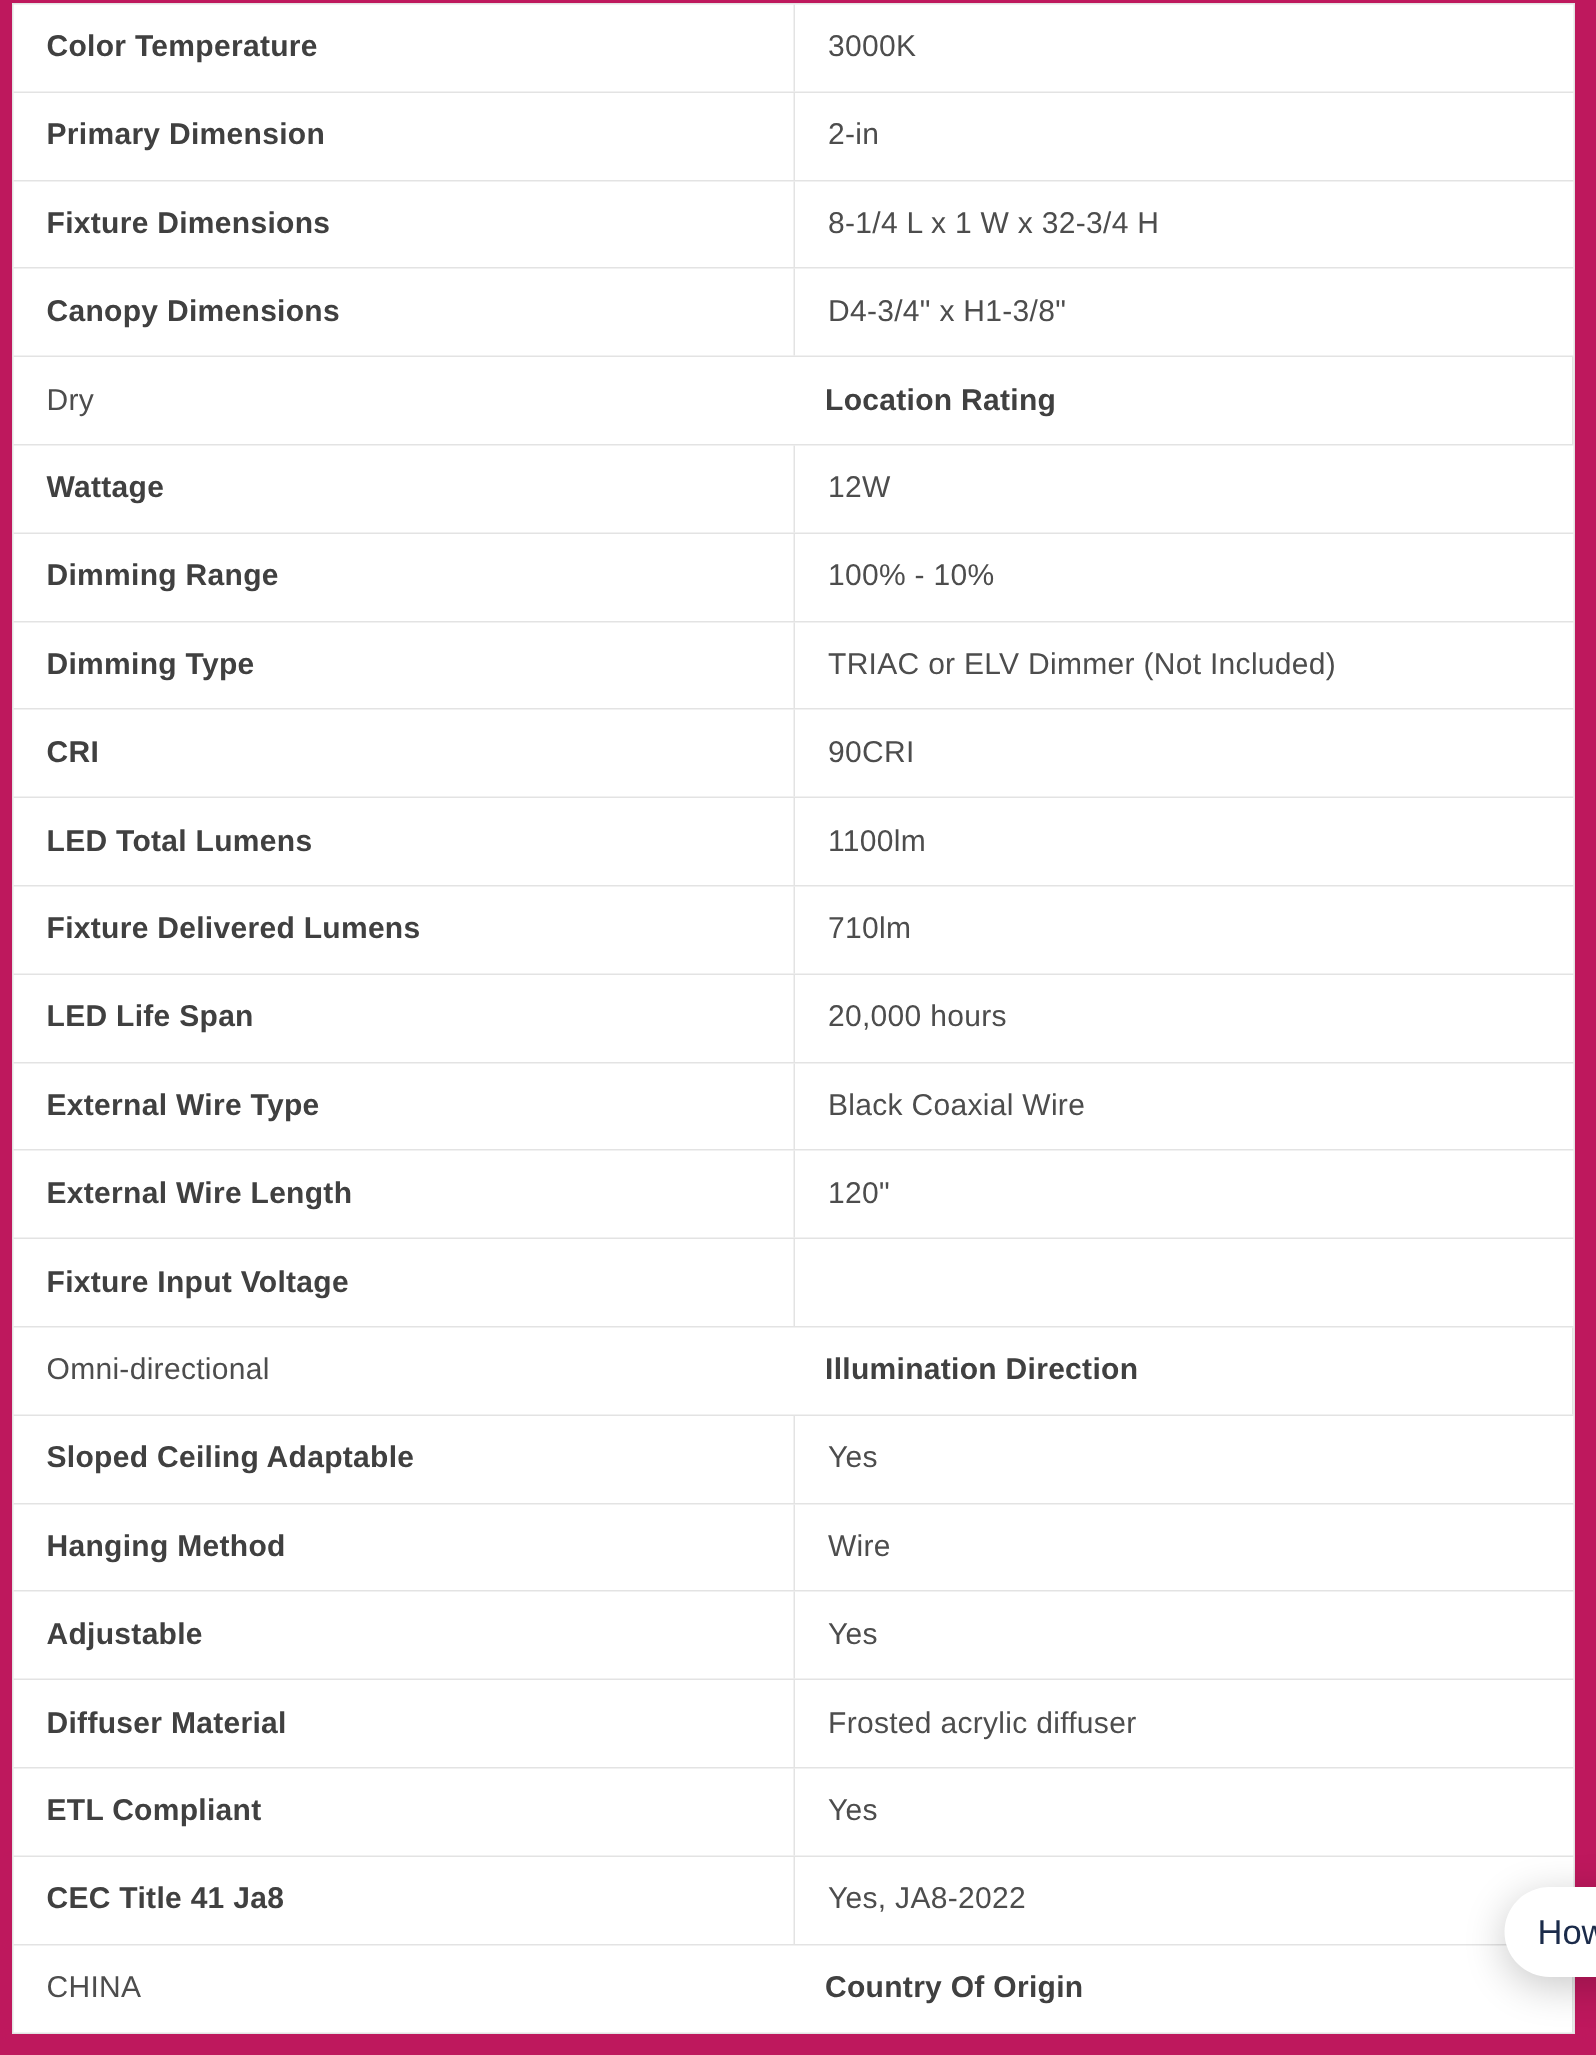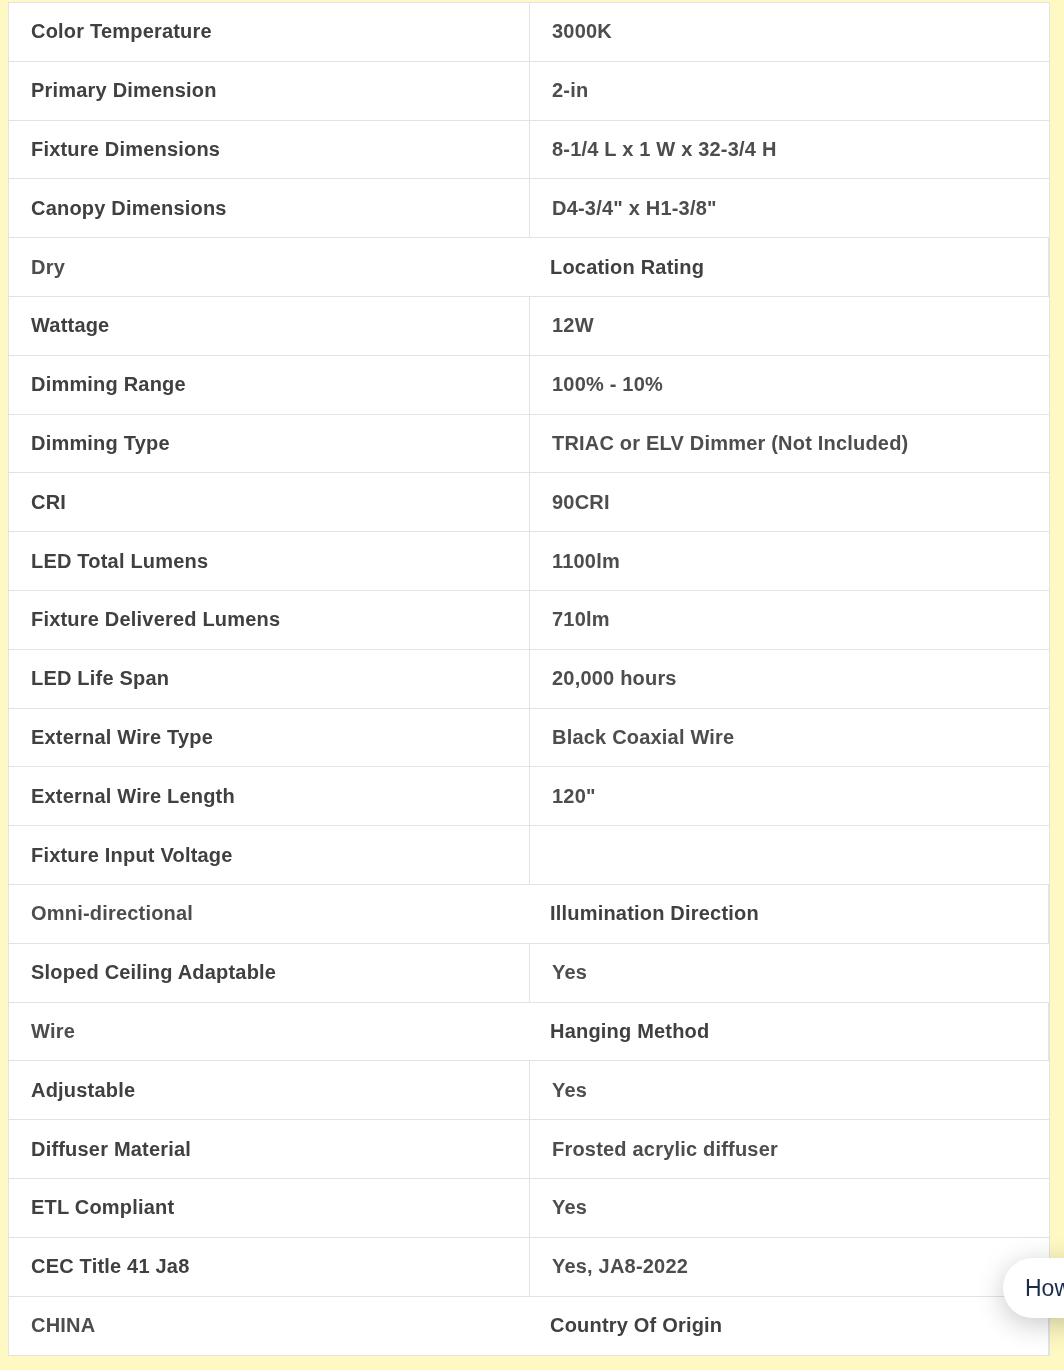--- a/index.html
+++ b/index.html
@@ -10,21 +10,21 @@
     --chat-bg: #ffffff;
   }
   * { margin: 0; padding: 0; box-sizing: border-box; }
   html, body { background: #ffffff; }
   body { font-family: "Liberation Sans", sans-serif; }
   .screen {
     position: relative;
     width: 1064px;
     height: 1370px;
     overflow: hidden;
-    background: #fef9c3;
+    background: #be185d;
   }
   .spec-table {
     position: absolute;
     top: 2px;
     left: 8px;
     width: 1042px;
     border: 1px solid var(--border-color);
     background: #ffffff;
   }
   .row {
@@ -45,21 +45,21 @@
   }
   .cell.label {
     width: 521px;
     flex: 0 0 521px;
     border-right: 1px solid var(--border-color);
     font-weight: 700;
     color: var(--label-color);
   }
   .cell.value {
     flex: 1;
-    font-weight: 700;
+    font-weight: 400;
     color: var(--value-color);
   }
   .chat-pill {
     position: absolute;
     top: 1258px;
     left: 1003px;
     height: 60px;
     width: 280px;
     border-radius: 30px;
     background: var(--chat-bg);
@@ -158,22 +158,22 @@
       <div class="cell value">Omni-directional</div>
       <div class="cell label">Illumination Direction</div>
     </div>
 
     <div class="row">
       <div class="cell label">Sloped Ceiling Adaptable</div>
       <div class="cell value">Yes</div>
     </div>
 
     <div class="row">
+      <div class="cell label">Hanging Method</div>
       <div class="cell value">Wire</div>
-      <div class="cell label">Hanging Method</div>
     </div>
 
     <div class="row">
       <div class="cell label">Adjustable</div>
       <div class="cell value">Yes</div>
     </div>
 
     <div class="row">
       <div class="cell label">Diffuser Material</div>
       <div class="cell value">Frosted acrylic diffuser</div>

